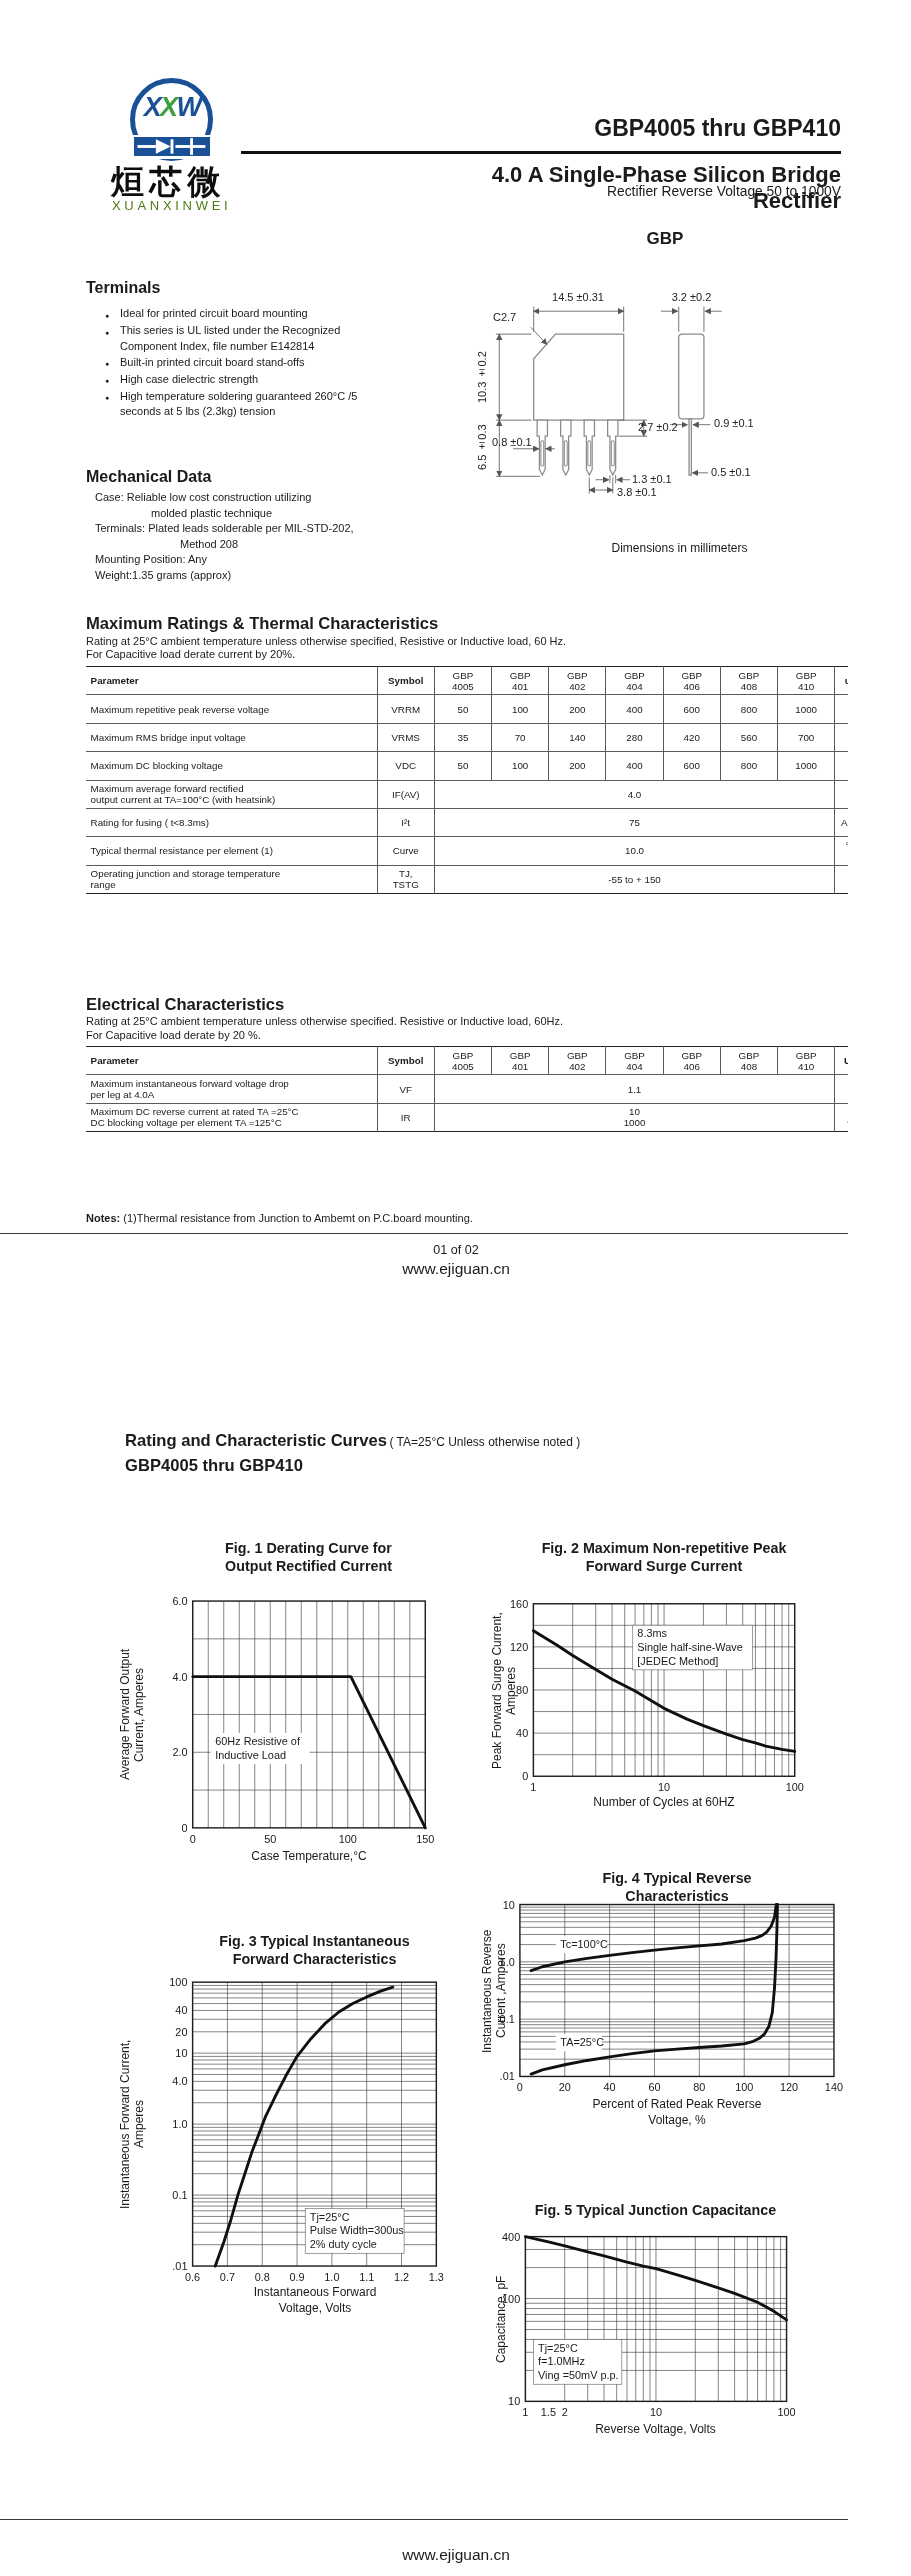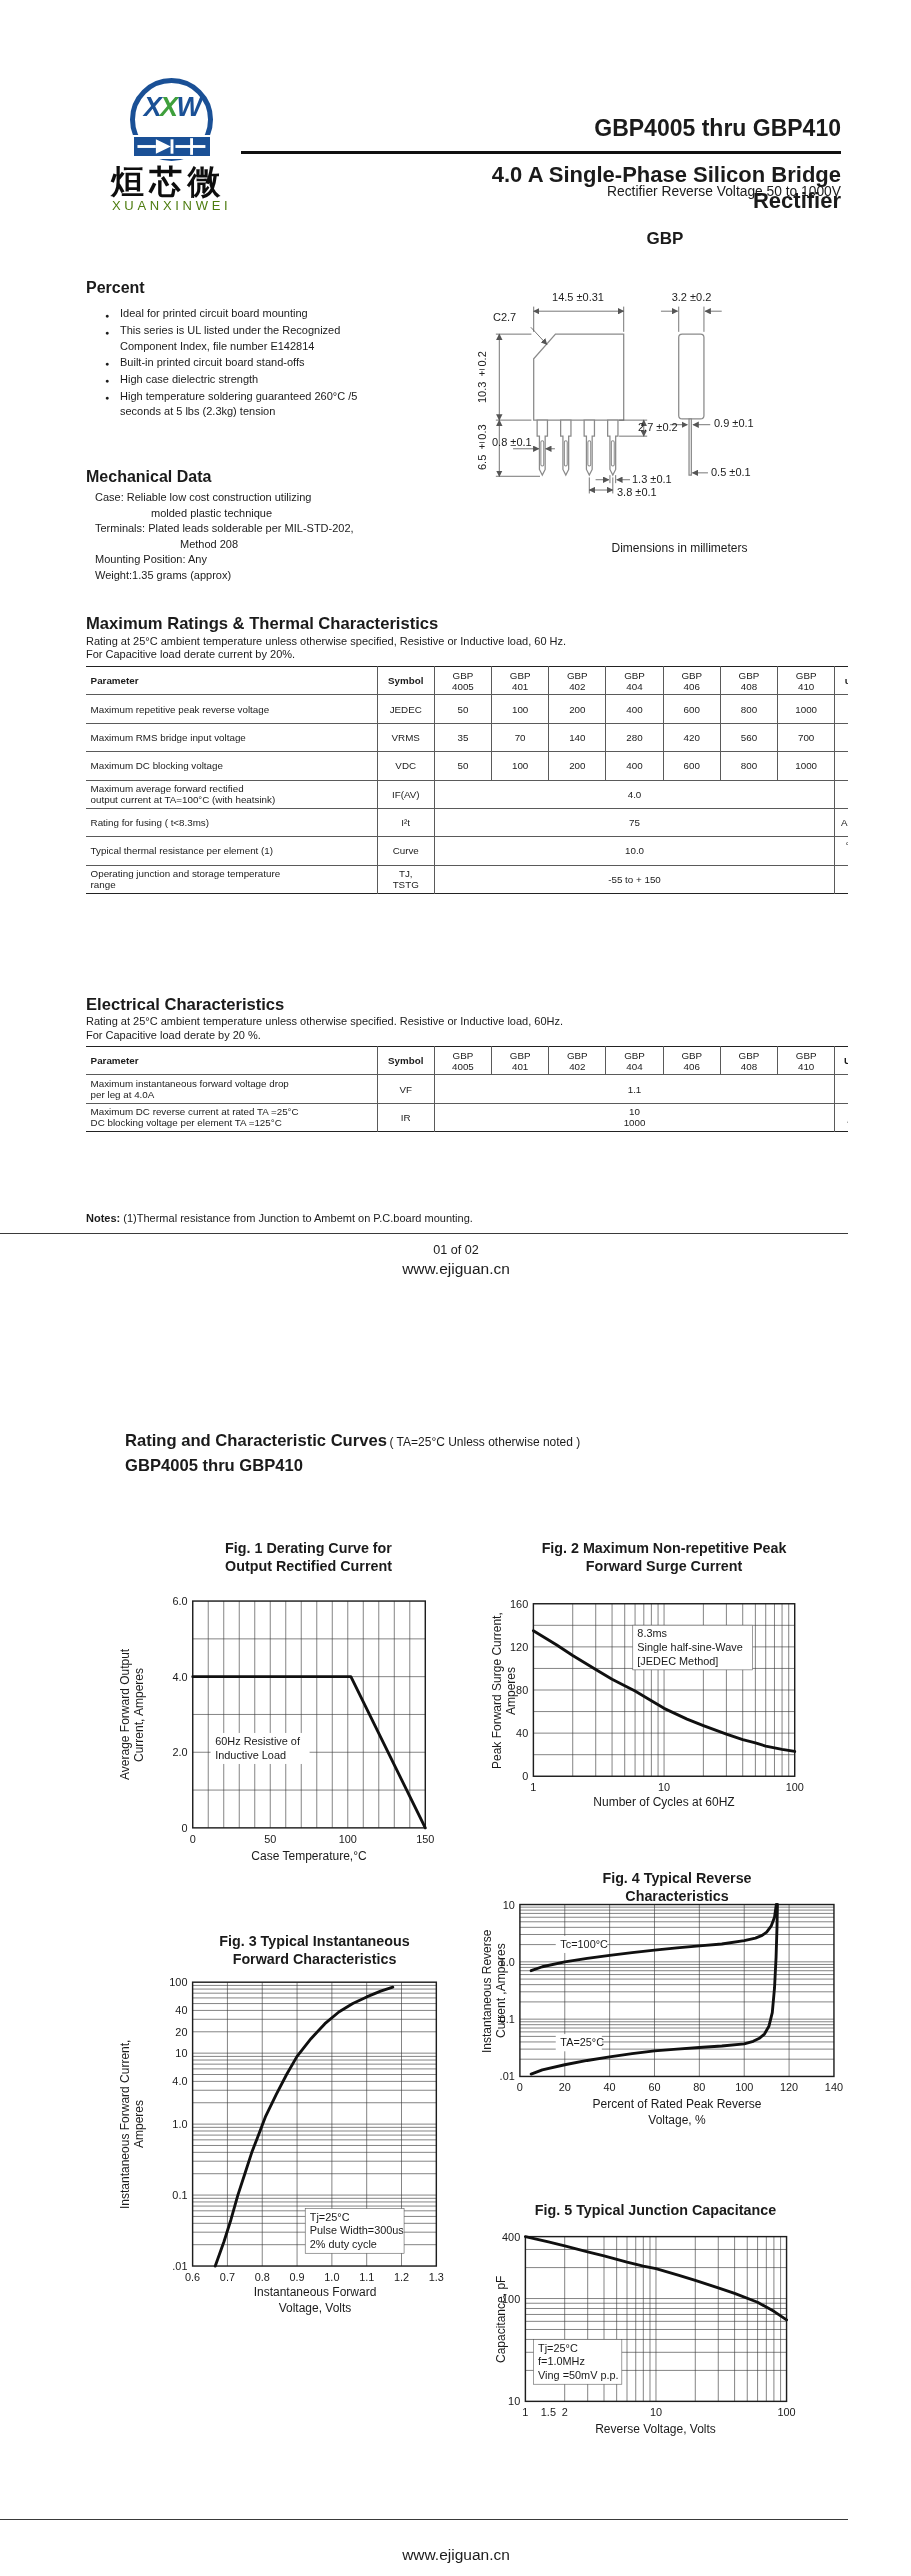--- a/index.html
+++ b/index.html
@@ -113,21 +113,21 @@
     <div class="logo-cn">烜芯微</div>
     <div class="logo-en">XUANXINWEI</div>
   </div>
 
   <div class="abs doc-title rgt b">GBP4005 thru  GBP410</div>
   <div class="abs title-rule"></div>
   <div class="abs doc-sub rgt b">4.0 A Single-Phase Silicon Bridge Rectifier</div>
   <div class="abs doc-sub2 rgt">Rectifier Reverse Voltage 50 to 1000V</div>
   <div class="abs pkg-name ctr b">GBP</div>
 
-  <div class="abs sec-h" style="left:86px;top:279px;">Percent</div>
+  <div class="abs sec-h" style="left:86px;top:279px;">Terminals</div>
   <div class="abs feat-list">
     <div class="feat">
         <span class="dot"></span>
         <span class="pre">Ideal for printed circuit  board mounting</span>
       </div>
     <div class="feat">
         <span class="dot"></span>
         <span class="pre">This series is UL listed under the Recognized
 Component Index, file number E142814</span>
       </div>
@@ -249,21 +249,21 @@
           <th class="d">GBP
 408</th>
           <th class="d">GBP
 410</th>
           <th class="u">unit</th>
         </tr>
       </thead>
       <tbody>
         <tr>
           <td class="p">Maximum repetitive peak reverse voltage</td>
-          <td class="s">JEDEC</td>
+          <td class="s">VRRM</td>
           <td class="v">50</td>
           <td class="v">100</td>
           <td class="v">200</td>
           <td class="v">400</td>
           <td class="v">600</td>
           <td class="v">800</td>
           <td class="v">1000</td>
           <td class="u">V</td>
         </tr>
         <tr>

